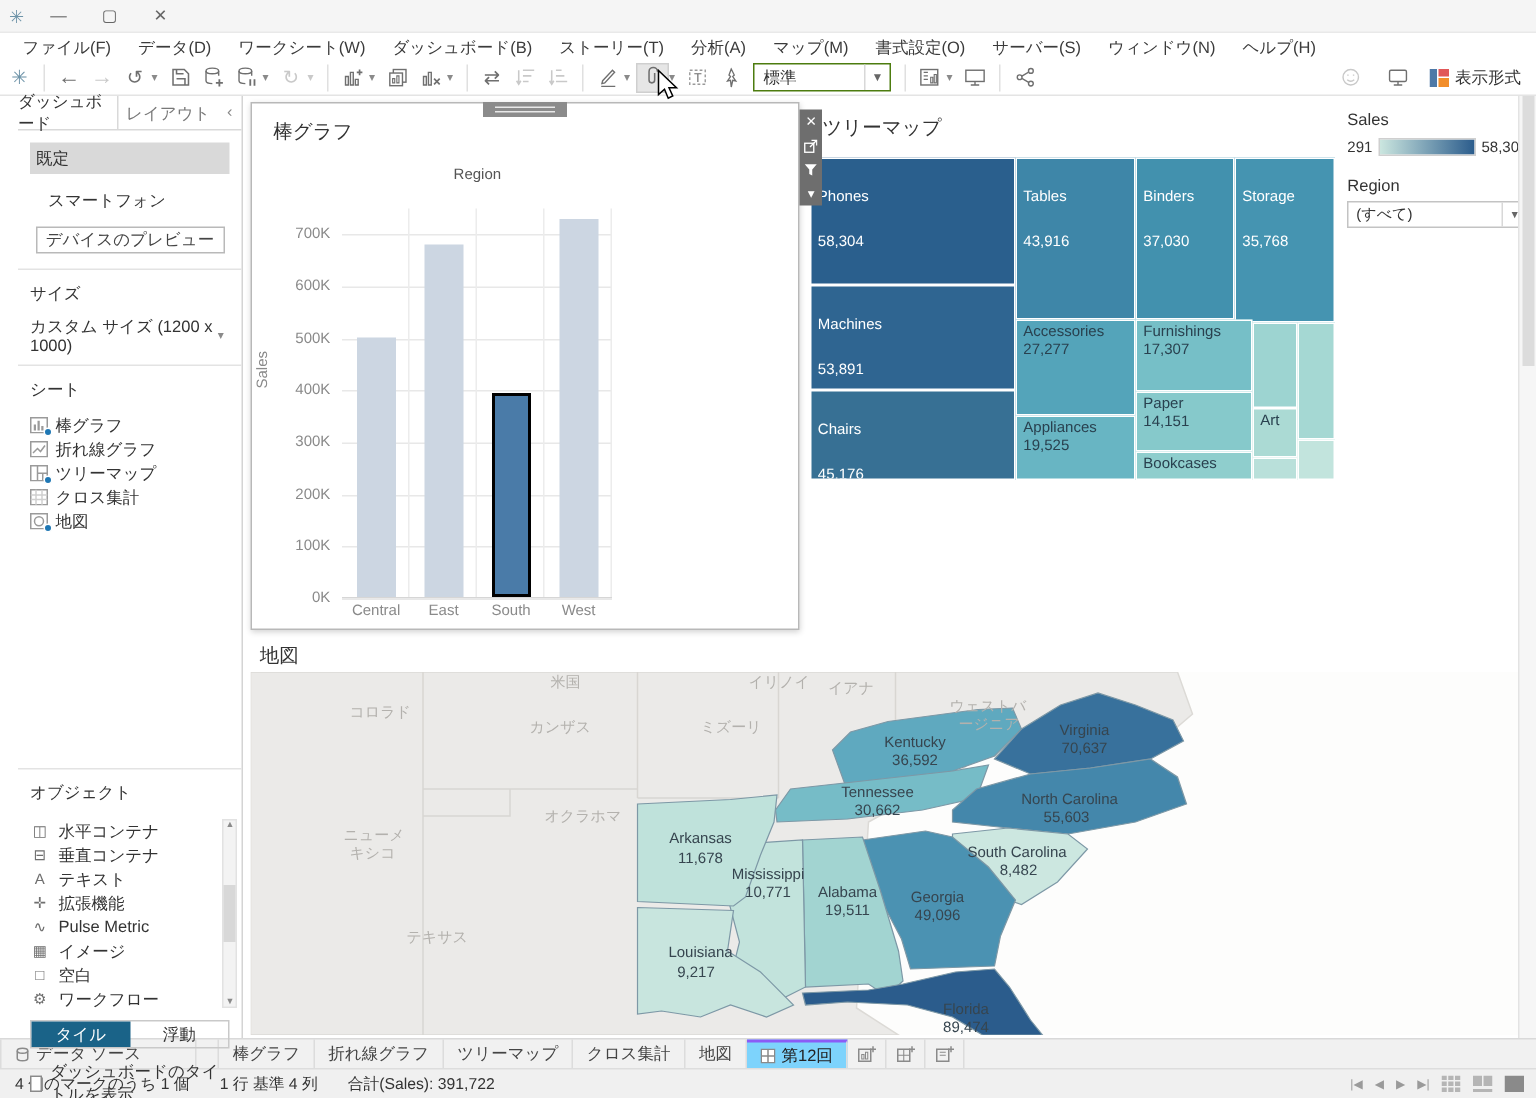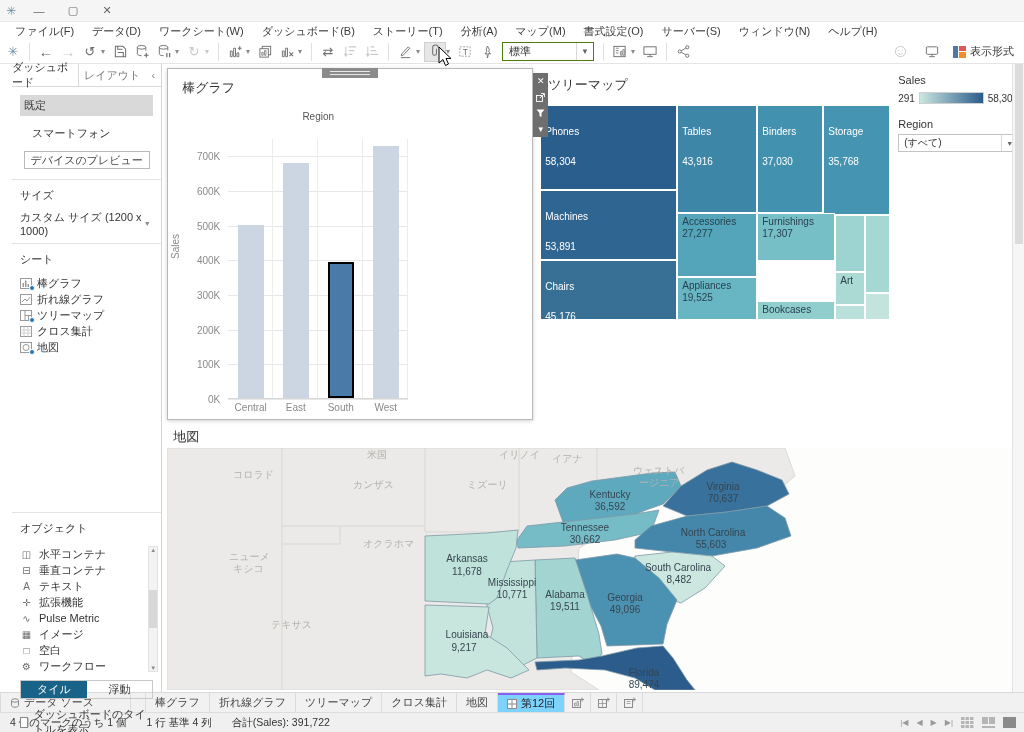--- a/index.html
+++ b/index.html
@@ -434,20 +434,24 @@
             <div class="dark">27,277</div>
           </div>
         <div class="tm-cell" style="left: 137px; top: 172px; width: 80px; height: 43px; background: rgb(104, 181, 195);">
             <div class="dark">Appliances</div>
             <div class="dark">19,525</div>
           </div>
         <div class="tm-cell" style="left: 217px; top: 108px; width: 78px; height: 48px; background: rgb(118, 191, 199);">
             <div class="dark">Furnishings</div>
             <div class="dark">17,307</div>
           </div>
+        <div class="tm-cell" style="left: 217px; top: 156px; width: 78px; height: 40px; background: rgb(134, 201, 203);">
+            <div class="dark">Paper</div>
+            <div class="dark">14,151</div>
+          </div>
         <div class="tm-cell" style="left: 217px; top: 196px; width: 78px; height: 19px; background: rgb(143, 206, 205);">
             <div class="dark">Bookcases</div>
           </div>
         <div class="tm-cell" style="left: 295px; top: 110px; width: 30px; height: 57px; background: rgb(157, 212, 209);"></div>
         <div class="tm-cell" style="left: 325px; top: 110px; width: 25px; height: 78px; background: rgb(165, 216, 211);"></div>
         <div class="tm-cell" style="left: 295px; top: 167px; width: 30px; height: 33px; background: rgb(171, 218, 212);">
             <div class="dark">Art</div>
           </div>
         <div class="tm-cell" style="left: 295px; top: 200px; width: 30px; height: 15px; background: rgb(185, 224, 218);"></div>
         <div class="tm-cell" style="left: 325px; top: 188px; width: 25px; height: 27px; background: rgb(194, 228, 221);"></div>

